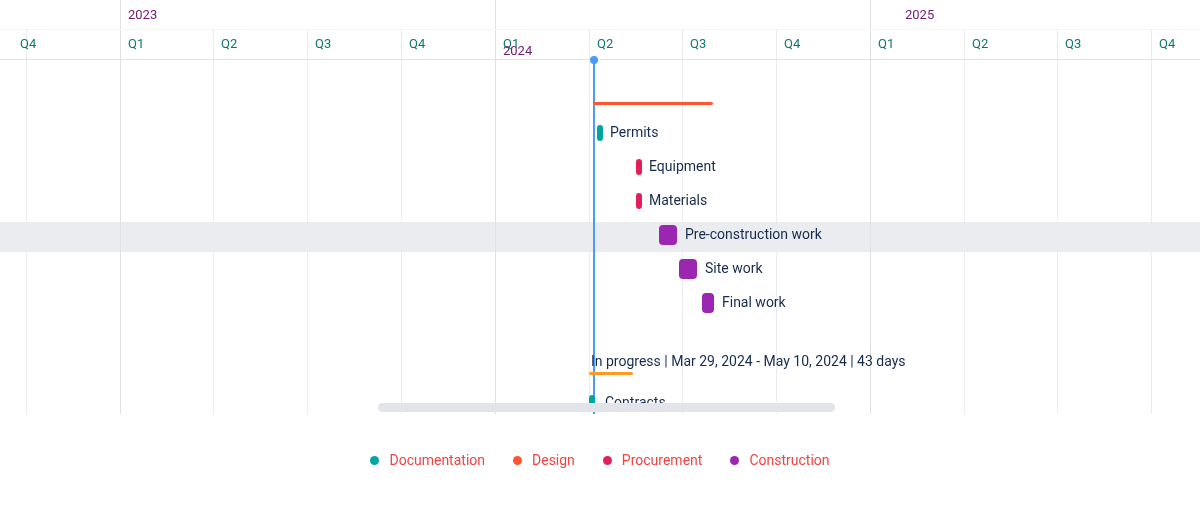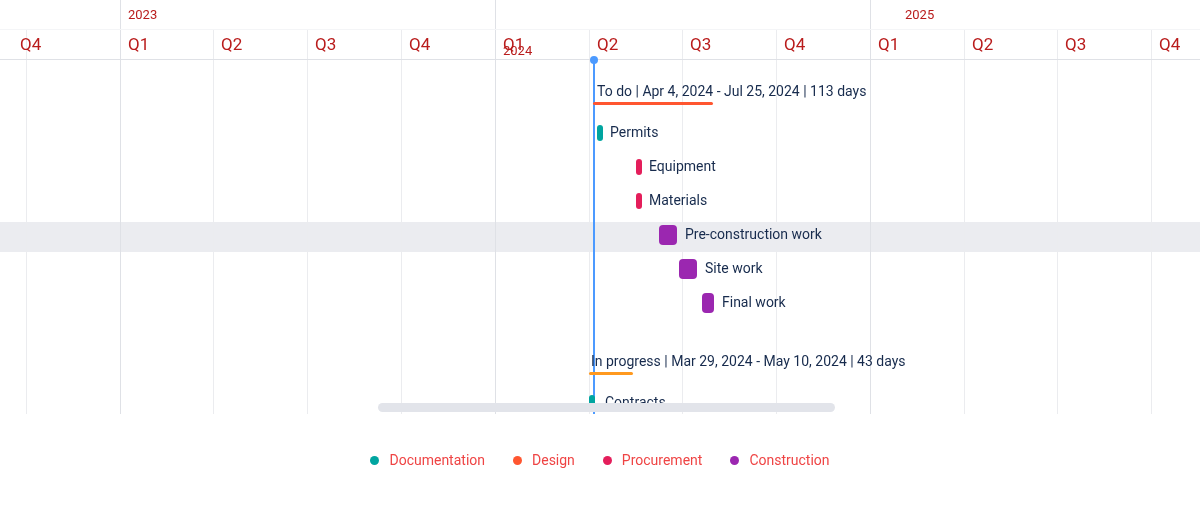--- a/index.html
+++ b/index.html
@@ -33,27 +33,27 @@
       position: absolute;
       height: 30px;
       line-height: 30px;
       width: 2000px;
     }
     .header-year { top: 0; }
     .header-q { top: 29px; }
     .year-label {
       position: absolute;
       font-size: 13px;
-      color: #b91c1c;
+      color: #701a75;
       left: 0;
     }
     .q-label {
       position: absolute;
-      font-size: 17px;
-      color: #b91c1c;
+      font-size: 13px;
+      color: #0f766e;
     }
     .header-divider {
       position: absolute;
       top: 59px;
       left: 0; right: 0;
       height: 1px;
       background: #DFE1E6;
     }
     .header-half-divider {
       position: absolute;
@@ -201,23 +201,20 @@
       <span class="q-label" style="left: 878px;">Q1</span>
       <span class="q-label" style="left: 972px;">Q2</span>
       <span class="q-label" style="left: 1065px;">Q3</span>
       <span class="q-label" style="left: 1159px;">Q4</span>
     </div>
   <div class="header-divider"></div>
 
   <div class="today-line" id="today-line" style="left: 593px;"></div>
   <div class="today-dot" id="today-dot" style="left: 593px;"></div>
 
-  <div class="group-header" id="gh-todo" style="left: 597px; top: 83px;">
-    <span>To do | Apr 4, 2024 - Jul 25, 2024 | 113 days</span>
-  </div>
   <div class="group-underline todo" id="gu-todo" style="left: 593px; top: 102px; width: 120px;"></div>
 
   <div class="group-header" id="gh-inprog" style="left: 591px; top: 353px;">
     <span>In progress | Mar 29, 2024 - May 10, 2024 | 43 days</span>
   </div>
   <div class="group-underline inprog" id="gu-inprog" style="left: 589px; top: 372px; width: 44px;"></div>
 
   <div id="tasks">
       <div class="bar c-doc thin" style="left: 597px; top: 125px; width: 6px; height: 16px;"></div>
       <div class="bar-label" style="left: 610px; top: 124px;">Permits</div>

